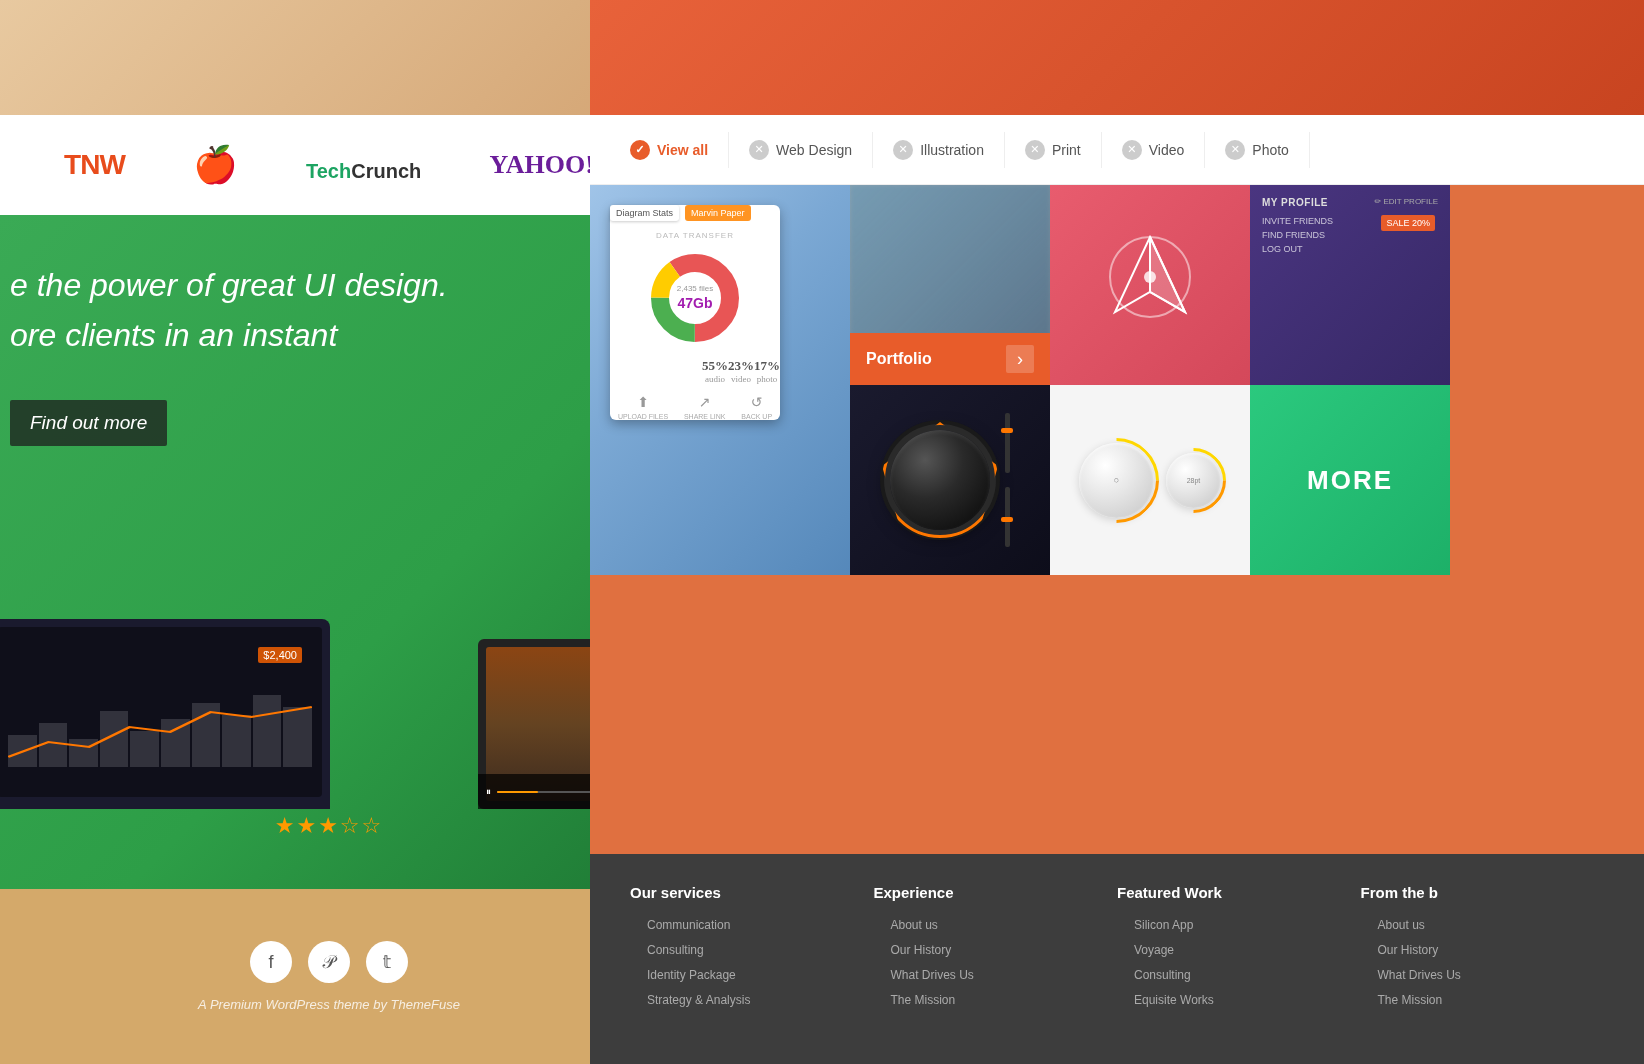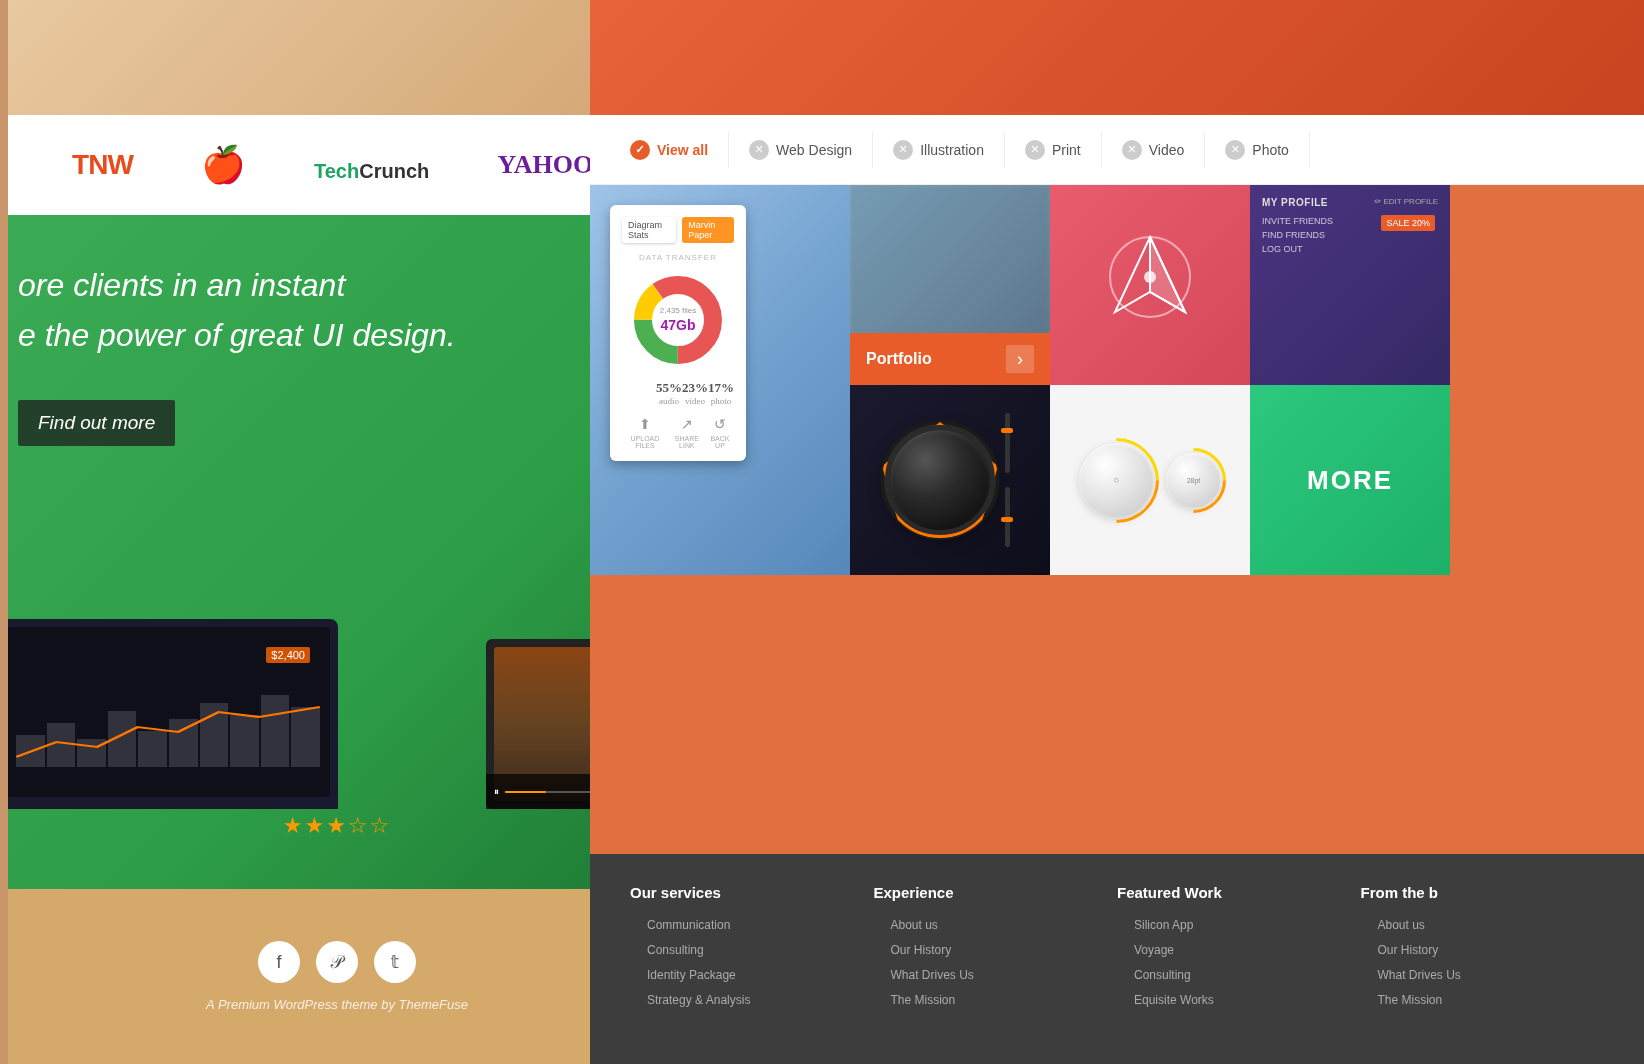--- a/index.html
+++ b/index.html
@@ -7,21 +7,21 @@
       width: 1644px;
       height: 1064px;
       overflow: hidden;
       font-family: 'Arial', sans-serif;
       background: #c8956b;
     }
 
     
     .left-panel {
       position: absolute;
-      left: 8px; top: 0;
+      left: 0; top: 0;
       width: 658px;
       height: 1064px;
       display: flex;
       flex-direction: column;
     }
 
     
     .top-strip {
       height: 115px;
       background: linear-gradient(135deg, #e8c9a0 0%, #d4a574 100%);
@@ -340,24 +340,23 @@
     
     .item-diagram {
       background: linear-gradient(135deg, #a0c4e8 0%, #7ba8d4 40%, #5588ba 100%);
       grid-row: 1 / 3;
     }
 
     .diagram-card {
       position: absolute;
       top: 20px;
       left: 20px;
-      width: 136px;
+      width: 170px;
       background: #fff;
       border-radius: 6px;
-      padding: 12px;
       box-shadow: 0 4px 12px rgba(0,0,0,0.3);
     }
 
     .diagram-tabs {
       display: flex;
       gap: 6px;
       margin-bottom: 10px;
     }
 
     .dtab {
@@ -686,22 +685,22 @@
 
   <div class="logos-bar">
     <span class="logo-tnw">TNW</span>
     <span class="logo-apple">🍎</span>
     <span class="logo-techcrunch">Tech<span>Crunch</span></span>
     <span class="logo-yahoo">YAHOO!</span>
   </div>
 
   <div class="hero-section">
     <div class="hero-text">
+      <h2>e the power of great UI design.</h2>
       <h2>ore clients in an instant</h2>
-      <h2>e the power of great UI design.</h2>
     </div>
 
     <button class="find-out-btn">Find out more</button>
 
     <div class="hero-arrow">›</div>
 
     <div class="hero-devices">
       <div class="device-laptop">
         <div class="device-laptop-screen">
           <div class="price-tag">$2,400</div>

